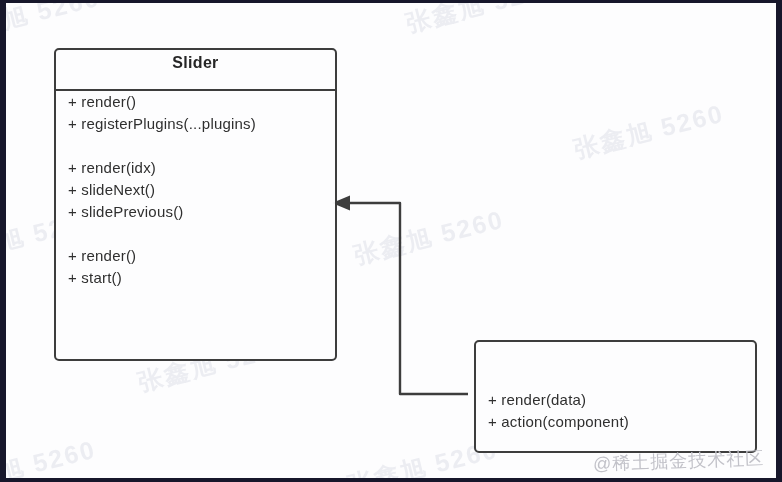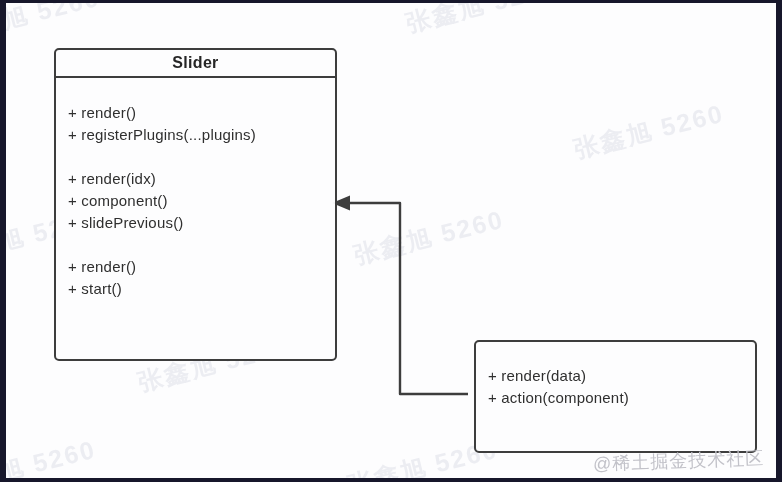--- a/index.html
+++ b/index.html
@@ -60,26 +60,26 @@
     color: #2f2f2f;
     font-size: 15px;
   }
   .m-row {
     height: 22px;
     line-height: 22px;
     white-space: nowrap;
     letter-spacing: 0.2px;
   }
   #slider-box   { left: 48px;  top: 45px;  width: 283px; height: 313px; }
-  #slider-box .uml-title { height: 28px; line-height: 26px; }
-  #slider-box .uml-methods { padding-top: 24px; }
+  #slider-box .uml-title { height: 41px; line-height: 26px; }
+  #slider-box .uml-methods { }
 
   #plugin-box   { left: 468px; top: 337px; width: 283px; height: 113px; }
   #plugin-box .uml-title { height: 27px; line-height: 25px; }
-  #plugin-box .uml-methods { padding-top: 23px; }
+  #plugin-box .uml-methods { padding-top: 23px; margin-top: 24px; }
 
   .connector-svg {
     position: absolute;
     left: 0; top: 0;
     pointer-events: none;
   }
 </style>
 </head>
 <body>
 
@@ -100,21 +100,21 @@
     <polygon points="326,200 344,192.5 344,207.5" fill="#3d3d3d"></polygon>
   </svg>
 
   <div class="uml-class" id="slider-box">
     <div class="uml-title">Slider</div>
     <div class="uml-methods">
       <div class="m-row">+ render()</div>
       <div class="m-row">+ registerPlugins(...plugins)</div>
       <div class="m-row"></div>
       <div class="m-row">+ render(idx)</div>
-      <div class="m-row">+ component()</div>
+      <div class="m-row">+ slideNext()</div>
       <div class="m-row">+ slidePrevious()</div>
       <div class="m-row"></div>
       <div class="m-row">+ render()</div>
       <div class="m-row">+ start()</div>
     </div>
   </div>
 
   <div class="uml-class" id="plugin-box">
     <div class="uml-methods">
       <div class="m-row">+ render(data)</div>

